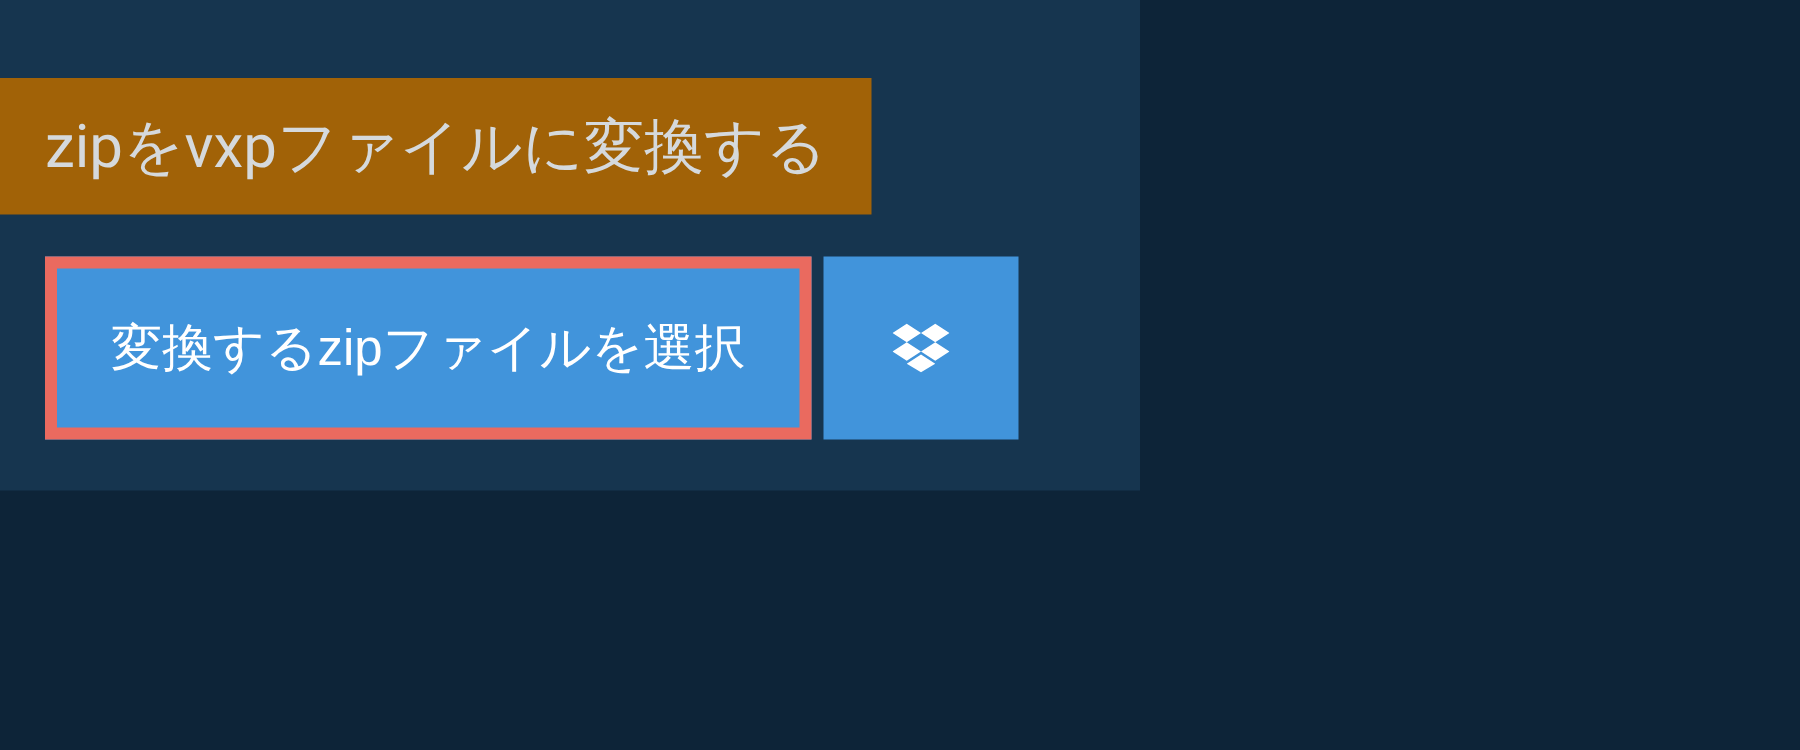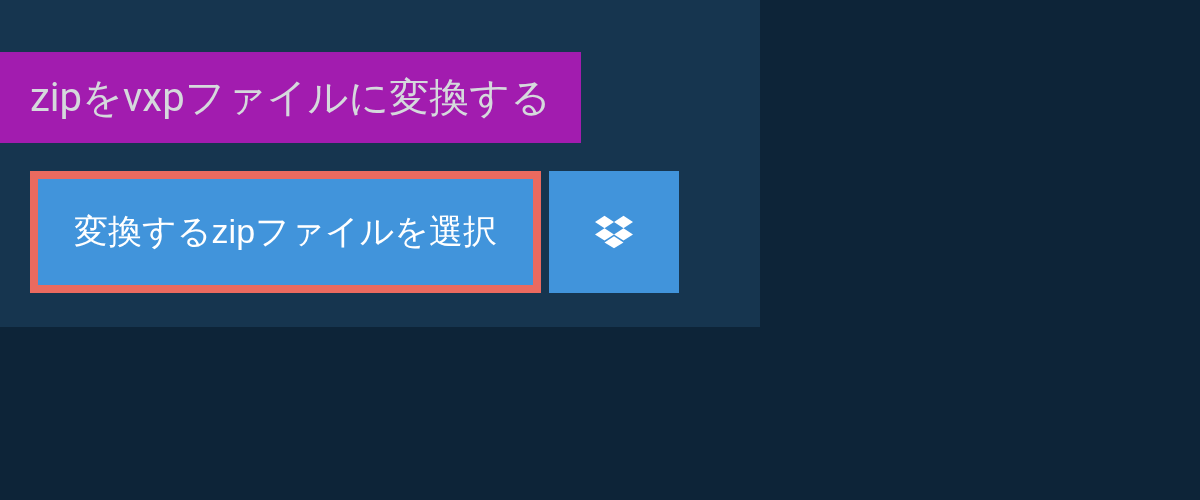--- a/index.html
+++ b/index.html
@@ -15,21 +15,21 @@
       overflow: hidden;
     }
     .panel {
       background-color: #16354f;
       margin: 0;
       padding: 0;
       width: 760px;
     }
     .title-bar {
       display: inline-block;
-      background-color: #a21caf;
+      background-color: #a16207;
       padding: 18px 30px 18px 30px;
       margin-top: 52px;
     }
     .title-text {
       color: #d5d9dc;
       font-size: 40px;
       font-weight: 400;
       white-space: nowrap;
     }
     .button-row {

